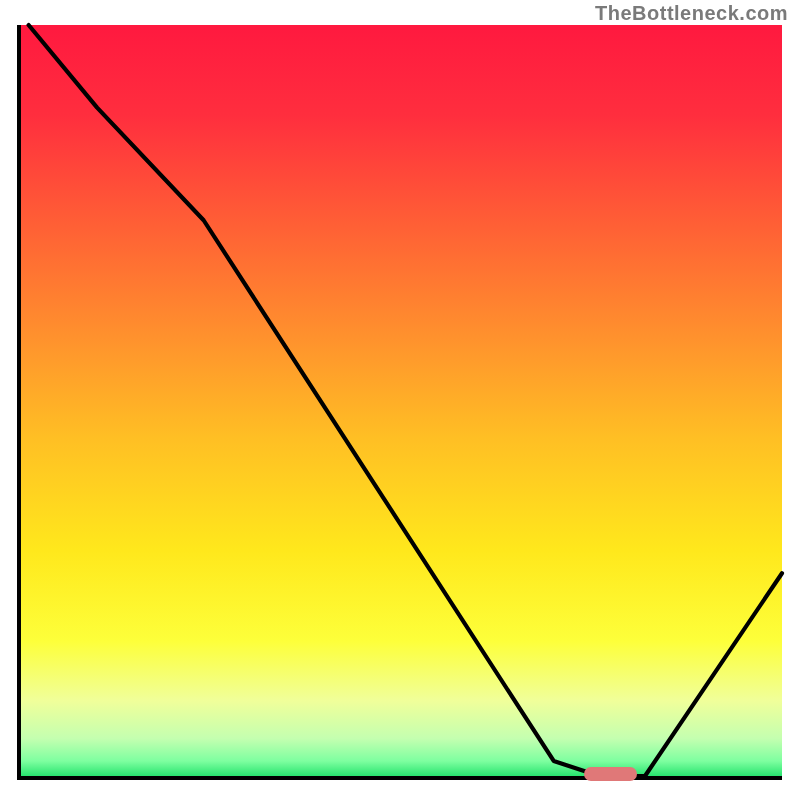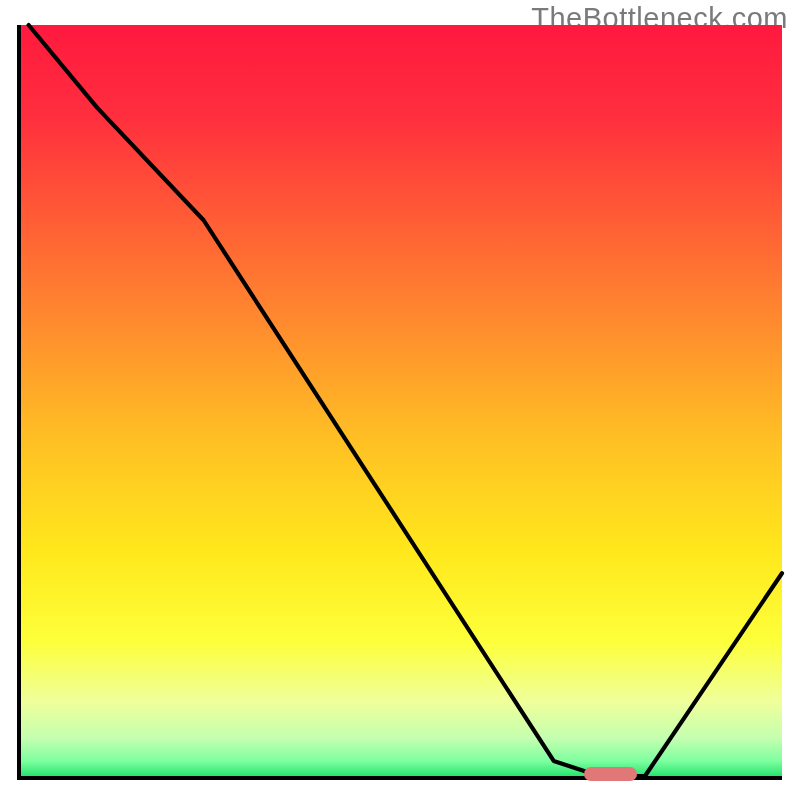--- a/index.html
+++ b/index.html
@@ -2,22 +2,22 @@
 <html><head>
 <meta charset="utf-8">
 <style>
   * { margin: 0; padding: 0; box-sizing: border-box; }
   html, body { width: 800px; height: 800px; overflow: hidden; background: #fff; }
   .wrap { position: relative; width: 800px; height: 800px; }
   .watermark {
     position: absolute;
     top: 2px; right: 12px;
     font-family: Arial, Helvetica, sans-serif;
-    font-size: 29px;
-    font-weight: 400;
+    font-size: 20px;
+    font-weight: 700;
     color: #7a7a7a;
     letter-spacing: 0.5px;
   }
   .plot {
     position: absolute;
     left: 17px; top: 25px;
     width: 765px; height: 755px;
     border-left: 4px solid #000;
     border-bottom: 4px solid #000;
   }

